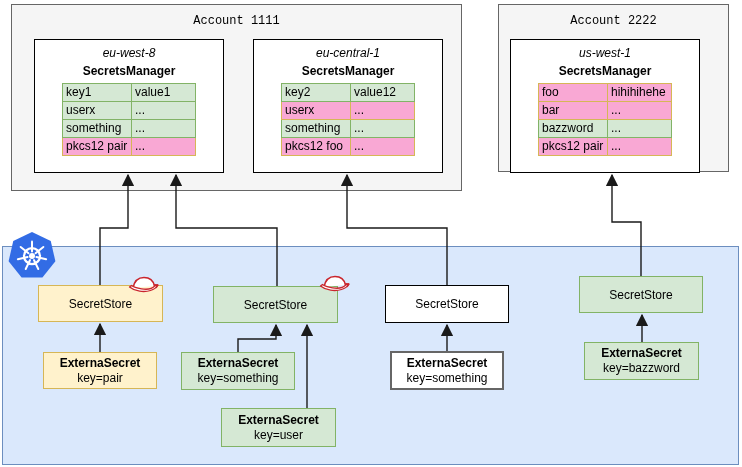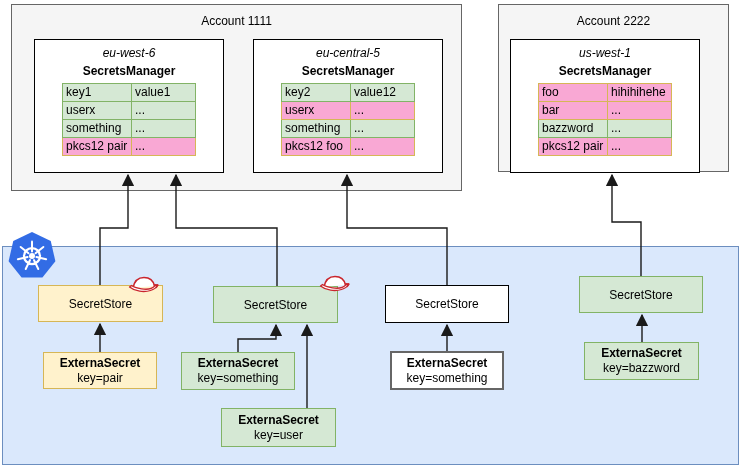--- a/index.html
+++ b/index.html
@@ -4,21 +4,21 @@
 <style>
   html,body { margin:0; padding:0; background:#fff; }
   .canvas {
     position:relative; width:742px; height:467px; overflow:hidden;
     background:#fff; font-family:"Liberation Sans", sans-serif; color:#000;
   }
   .abs { position:absolute; box-sizing:border-box; }
 
   
   .account { background:#f5f5f5; border:1px solid #666666; }
-  .account-title { position:absolute; top:9px; left:0; width:100%; text-align:center; font-size:12px; }
+  .account-title { position:absolute; top:9px; left:0; width:100%; text-align:center; font-size:12px;font-family:Liberation Mono, monospace; }
 
   
   .region { background:#ffffff; border:1px solid #000; }
   .region-name { margin-top:6px; text-align:center; font-style:italic; font-size:12px; }
   .region-service { margin-top:4px; text-align:center; font-weight:bold; font-size:12px; }
   table.secrets { border-collapse:collapse; margin:5px auto 0 auto; }
   table.secrets td {
     height:17px; text-align:left; vertical-align:middle;
     font-size:12px; line-height:13px; padding:0 3px;
   }
@@ -46,21 +46,21 @@
 </style>
 </head>
 <body>
 
 <div class="canvas">
 
   <div class="abs account" style="left:11px; top:4px; width:451px; height:187px;">
     <div class="account-title">Account 1111</div>
 
     <div class="abs region" style="left:22px; top:34px; width:190px; height:134px;">
-      <div class="region-name">eu-west-6</div>
+      <div class="region-name">eu-west-8</div>
       <div class="region-service">SecretsManager</div>
       <table class="secrets">
         <tbody>
             <tr>
           <td class="kcol green">key1</td>
           <td class="vcol green">value1</td>
         </tr>
         <tr>
           <td class="kcol green">userx</td>
           <td class="vcol green">...</td>
@@ -71,21 +71,21 @@
         </tr>
         <tr>
           <td class="kcol yellow">pkcs12 pair</td>
           <td class="vcol yellow">...</td>
         </tr>
       </tbody>
         </table>
     </div>
 
     <div class="abs region" style="left:241px; top:34px; width:190px; height:134px;">
-      <div class="region-name">eu-central-5</div>
+      <div class="region-name">eu-central-1</div>
       <div class="region-service">SecretsManager</div>
       <table class="secrets">
         <tbody>
             <tr>
           <td class="kcol green">key2</td>
           <td class="vcol green">value12</td>
         </tr>
         <tr>
           <td class="kcol yellow">userx</td>
           <td class="vcol yellow">...</td>

